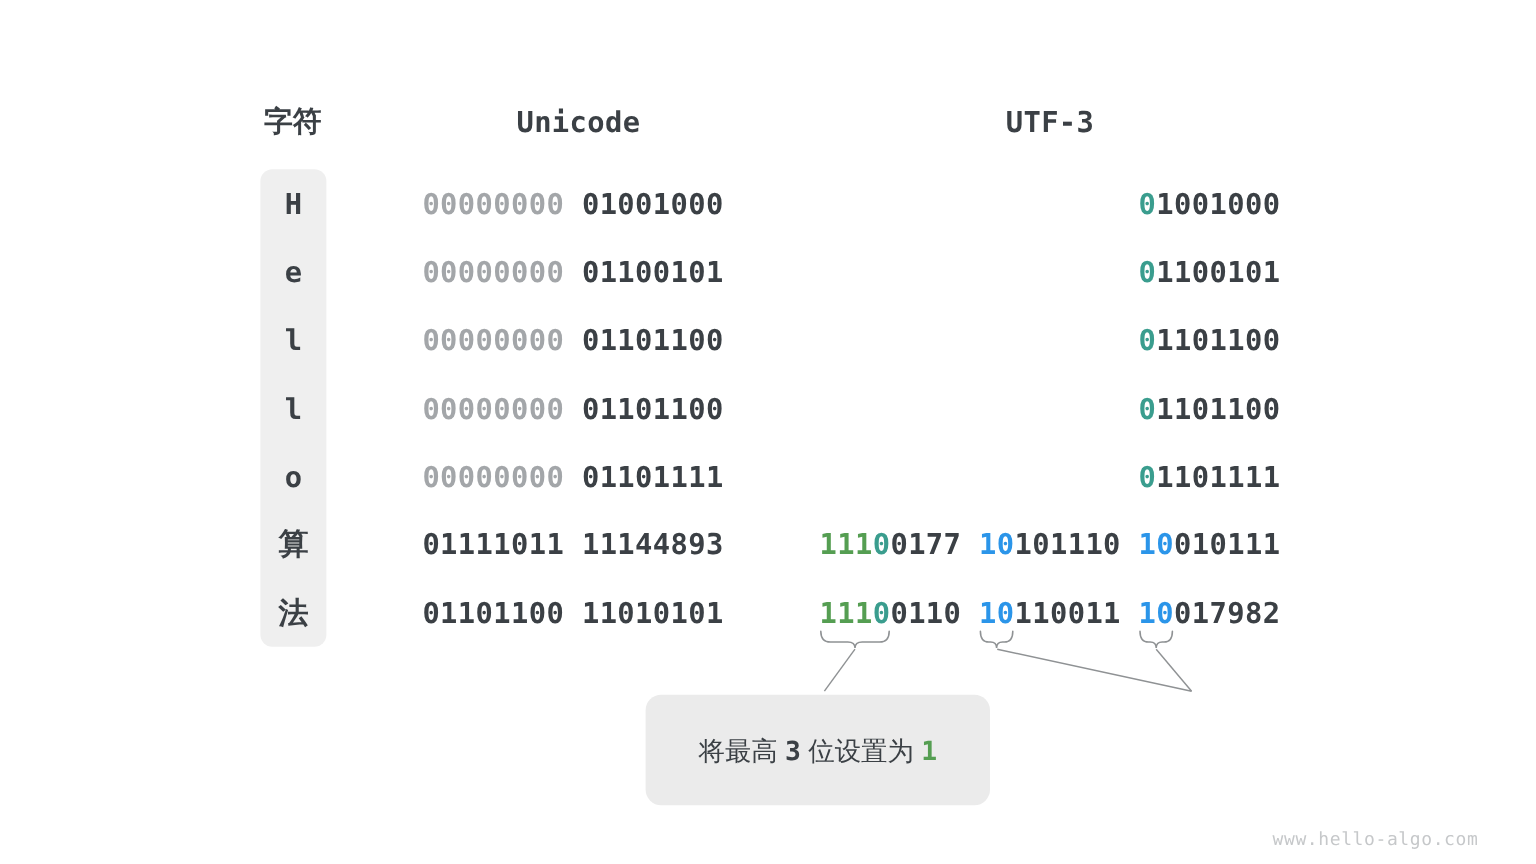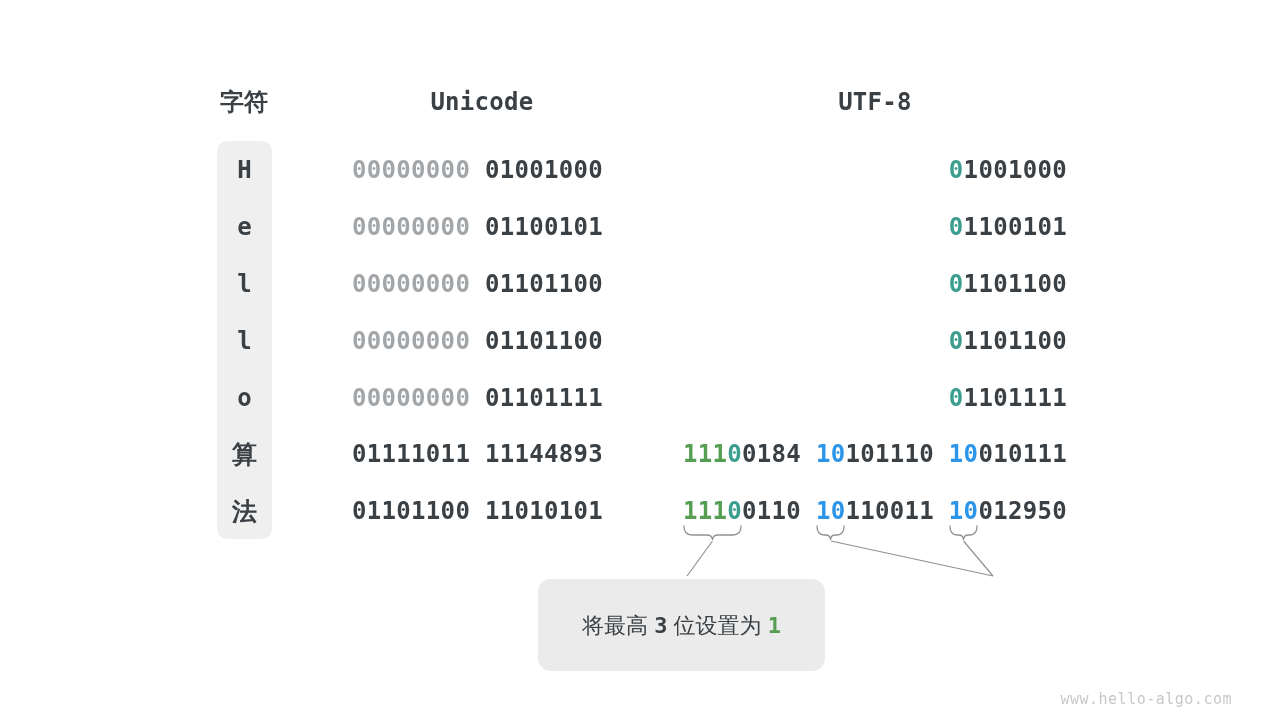--- a/index.html
+++ b/index.html
@@ -53,21 +53,21 @@
     font-family:"DejaVu Sans Mono",monospace; letter-spacing:0.5px;
   }
 </style>
 </head>
 <body>
 
 <div id="canvas">
 
   <div class="hdr hdr-cjk" style="left:244px;">字符</div>
   <div class="hdr hdr-mono" style="left:482px;">Unicode</div>
-  <div class="hdr hdr-mono" style="left:875px;">UTF-8</div>
+  <div class="hdr hdr-mono" style="left:875px;">UTF-3</div>
 
   <div id="char-col-bg"></div>
 
   <div id="rows">
       <div class="row-char" style="top: 135.3px;">H</div>
       <div class="bin bin-unicode" style="top: 135.3px;"><span class="seg-gray">00000000</span> <span class="seg-dark">01001000</span></div>
       <div class="bin bin-utf8" style="top: 135.3px;"><span class="seg-teal">0</span><span class="seg-dark">1001000</span></div>
       <div class="row-char" style="top: 192.1px;">e</div>
       <div class="bin bin-unicode" style="top: 192.1px;"><span class="seg-gray">00000000</span> <span class="seg-dark">01100101</span></div>
       <div class="bin bin-utf8" style="top: 192.1px;"><span class="seg-teal">0</span><span class="seg-dark">1100101</span></div>
@@ -75,24 +75,24 @@
       <div class="bin bin-unicode" style="top: 248.9px;"><span class="seg-gray">00000000</span> <span class="seg-dark">01101100</span></div>
       <div class="bin bin-utf8" style="top: 248.9px;"><span class="seg-teal">0</span><span class="seg-dark">1101100</span></div>
       <div class="row-char" style="top: 305.7px;">l</div>
       <div class="bin bin-unicode" style="top: 305.7px;"><span class="seg-gray">00000000</span> <span class="seg-dark">01101100</span></div>
       <div class="bin bin-utf8" style="top: 305.7px;"><span class="seg-teal">0</span><span class="seg-dark">1101100</span></div>
       <div class="row-char" style="top: 362.5px;">o</div>
       <div class="bin bin-unicode" style="top: 362.5px;"><span class="seg-gray">00000000</span> <span class="seg-dark">01101111</span></div>
       <div class="bin bin-utf8" style="top: 362.5px;"><span class="seg-teal">0</span><span class="seg-dark">1101111</span></div>
       <div class="row-char cjk" style="top: 419.3px;">算</div>
       <div class="bin bin-unicode" style="top: 419.3px;"><span class="seg-dark">01111011</span> <span class="seg-dark">11144893</span></div>
-      <div class="bin bin-utf8" style="top: 419.3px;"><span class="seg-green">111</span><span class="seg-teal">0</span><span class="seg-dark">0184</span> <span class="seg-blue">10</span><span class="seg-dark">101110</span> <span class="seg-blue">10</span><span class="seg-dark">010111</span></div>
+      <div class="bin bin-utf8" style="top: 419.3px;"><span class="seg-green">111</span><span class="seg-teal">0</span><span class="seg-dark">0177</span> <span class="seg-blue">10</span><span class="seg-dark">101110</span> <span class="seg-blue">10</span><span class="seg-dark">010111</span></div>
       <div class="row-char cjk" style="top: 476.1px;">法</div>
       <div class="bin bin-unicode" style="top: 476.1px;"><span class="seg-dark">01101100</span> <span class="seg-dark">11010101</span></div>
-      <div class="bin bin-utf8" style="top: 476.1px;"><span class="seg-green">111</span><span class="seg-teal">0</span><span class="seg-dark">0110</span> <span class="seg-blue">10</span><span class="seg-dark">110011</span> <span class="seg-blue">10</span><span class="seg-dark">012950</span></div>
+      <div class="bin bin-utf8" style="top: 476.1px;"><span class="seg-green">111</span><span class="seg-teal">0</span><span class="seg-dark">0110</span> <span class="seg-blue">10</span><span class="seg-dark">110011</span> <span class="seg-blue">10</span><span class="seg-dark">017982</span></div>
     </div>
 
   <svg id="connectors" viewBox="0 0 1280 720" xmlns="http://www.w3.org/2000/svg">
     <path d="M684,507 C684,513 687,516 692,516 L706.5,516 C710.5,516 712.5,518 712.5,521
              C712.5,518 714.5,516 718.5,516 L733,516 C738,516 741,513 741,507" fill="none" stroke="var(--line)" stroke-width="1.3" stroke-linecap="round"></path>
     <path d="M817,507 C817,513 819.5,516 824,516 L825.5,516 C829,516 830.5,518 830.5,521
              C830.5,518 832,516 835.5,516 L837,516 C841.5,516 844,513 844,507" fill="none" stroke="var(--line)" stroke-width="1.3" stroke-linecap="round"></path>
     <path d="M950,507 C950,513 952.5,516 957,516 L958.5,516 C962,516 963.5,518 963.5,521
              C963.5,518 965,516 968.5,516 L970,516 C974.5,516 977,513 977,507" fill="none" stroke="var(--line)" stroke-width="1.3" stroke-linecap="round"></path>
     <line x1="712.5" y1="522" x2="687" y2="557" stroke="var(--line)" stroke-width="1.2"></line>

